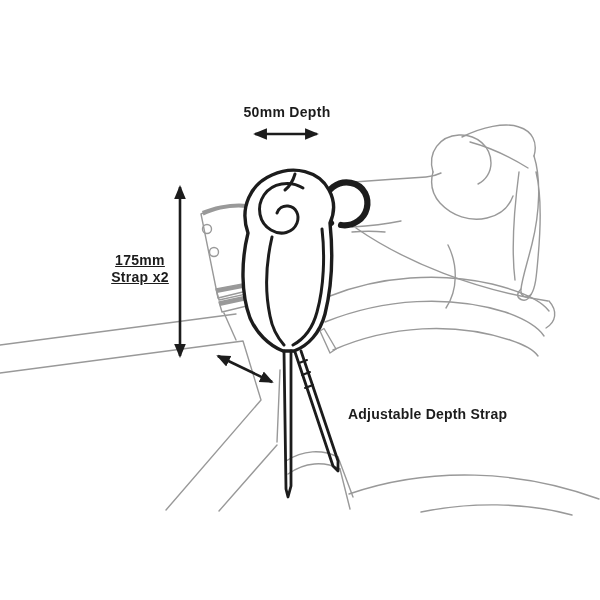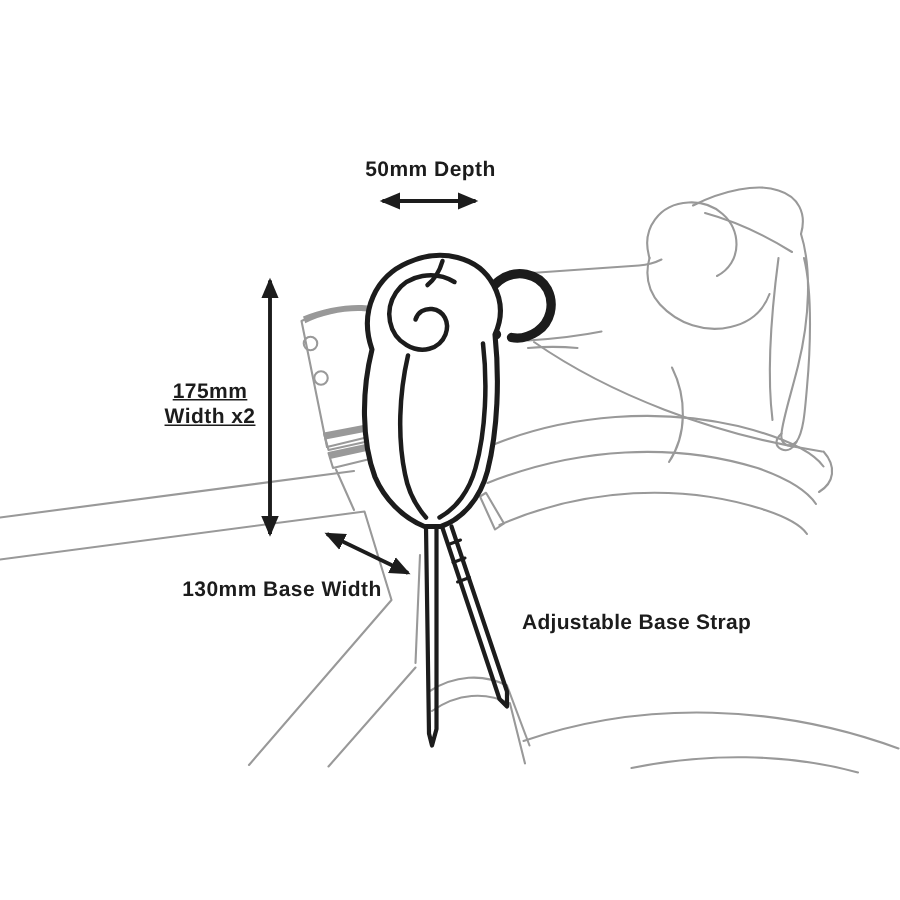--- a/index.html
+++ b/index.html
@@ -142,19 +142,18 @@
     </g>
     <g>
       <path class="arrow" d="M 218 356 L 272 382" marker-start="url(#ah)" marker-end="url(#ah)"></path>
     </g>
   </svg>
 
   <div class="label centered" style="left:287px;top:104px;">50mm Depth</div>
 
   <div class="label centered" style="left:140px;top:252px;text-decoration:underline;">
     <div>175mm</div>
-    <div>Width x2</div>
+    <div>Strap x2</div>
   </div>
 
-  <div class="label centered" style="left:188px;top:384px;">130mm Base Width</div>
 
-  <div class="label" style="left:348px;top:406px;letter-spacing:.2px;">Adjustable Base Strap</div>
+  <div class="label" style="left:348px;top:406px;letter-spacing:.2px;">Adjustable Depth Strap</div>
 </div>
 
 </body></html>

